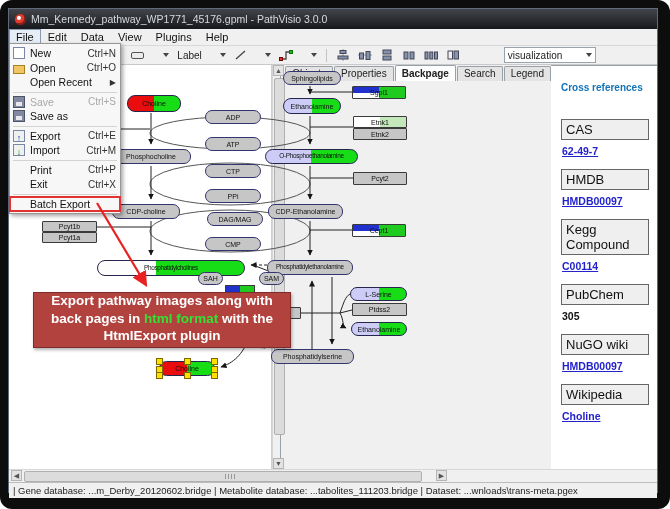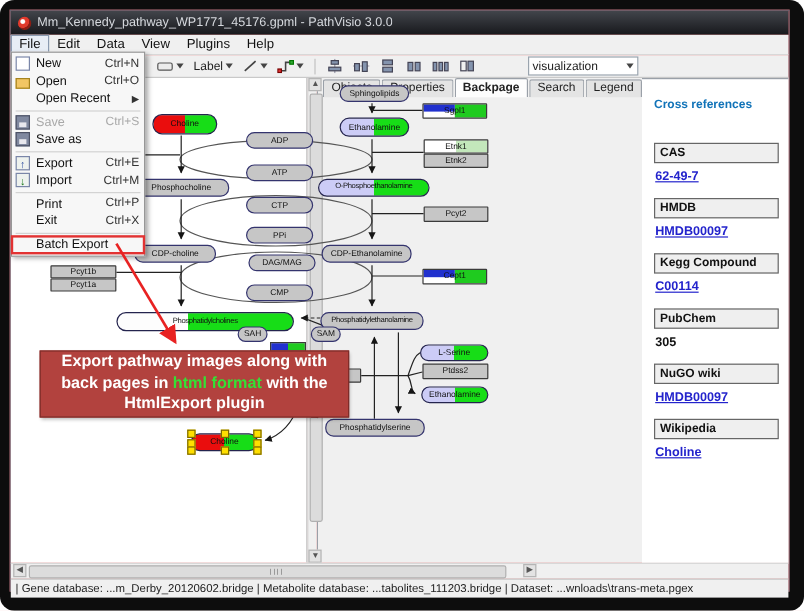--- a/index.html
+++ b/index.html
@@ -1,39 +1,39 @@
 <!DOCTYPE html>
 <html><head>
 <meta charset="utf-8">
 <style>
   html,body{margin:0;padding:0;background:#fff;}
   .shot{position:relative;width:670px;height:509px;background:#0d0d0d;border-radius:12px;overflow:hidden;
         font-family:"Liberation Sans",sans-serif;}
   
-  .window{position:absolute;left:8px;top:8px;width:650px;height:485px;background:#ef4444;
+  .window{position:absolute;left:8px;top:8px;width:650px;height:485px;background:#f0abfc;
           border:1px solid #5f6b7a;box-sizing:border-box;}
   .titlebar{height:20px;background:linear-gradient(#42454b,#17181c);display:flex;align-items:center;
             padding:0 6px;gap:5px;}
   .app-icon{width:11px;height:11px;border-radius:50%;flex:0 0 auto;
             background:radial-gradient(circle at 36% 36%,#fff 0 1.5px,#e23a2c 2.5px 5px,#8c1d14 5.5px);}
   .title-text{color:#d6d9de;font-size:10.5px;white-space:nowrap;overflow:hidden;}
   .menubar{height:16px;background:#f0f0f0;border-bottom:1px solid #d8d8d8;display:flex;align-items:stretch;
            font-size:11px;color:#111;}
   .menubar .mitem{padding:1px 7px;display:flex;align-items:center;cursor:default;text-align:right;}
   .menubar .mitem.active{background:#e7edf5;border:1px solid #8a9ab0;padding:0 6px;}
   
   .toolbar{height:18px;background:#f0f0f0;border-bottom:1px solid #c9c9c9;display:flex;align-items:center;
            padding:0 6px;font-size:10px;color:#222;gap:4px;}
   .tb-label{font-size:10px;}
   .combo{display:inline-flex;align-items:center;background:#fff;border:1px solid #9aa4ae;height:14px;
          padding:0 3px;gap:4px;font-size:10px;}
   .combo .caret{width:0;height:0;border-left:3px solid transparent;border-right:3px solid transparent;
                 border-top:4px solid #444;margin-left:2px;}
   .tb-sep{width:1px;height:13px;background:#c2c2c2;margin:0 3px;}
-  .tb-btn{display:inline-flex;align-items:center;gap:2px;background:transparent;border:none;padding:1px 2px;
+  .tb-btn{display:inline-flex;align-items:center;gap:18px;background:transparent;border:none;padding:1px 2px;
           font-size:10px;color:#222;}
   .tb-btn svg{display:block;}
   .tb-btn .caret{width:0;height:0;border-left:3px solid transparent;border-right:3px solid transparent;
                  border-top:4px solid #444;}
   .viz{margin-left:38px;width:84px;justify-content:space-between;}
   
   .content{position:relative;height:404px;display:flex;}
   .canvas{width:436px;height:404px;background:#ffffff;border-right:1px solid #cfcfcf;}
   .vscroll{width:12px;background:#f0f0f0;border-left:1px solid #d5d5d5;position:relative;}
   .vs-btn{position:absolute;left:0;width:11px;height:11px;background:#e3e3e3;border:1px solid #b5b5b5;
@@ -43,22 +43,22 @@
             border:1px solid #b0b0b0;border-radius:2px;}
   
   .sidebar{flex:1;background:#f0f0f0;border-left:1px solid #9aa0a8;display:flex;flex-direction:row;}
   .tabs{height:16px;display:flex;align-items:flex-end;padding-left:4px;gap:1px;background:#f0f0f0;}
   .tab{font-size:10px;padding:1px 6px 2px;background:#e4e4e4;border:1px solid #9aa0a8;border-bottom:none;
        border-radius:2px 2px 0 0;color:#222;}
   .tab.active{background:#fdfdfd;font-weight:bold;padding-top:2px;}
   .sidebar-body{flex:1;background:#fff;border-top:1px solid #9aa0a8;padding:16px 8px 0 10px;overflow:hidden;}
   .xref-heading{color:#1173b8;font-weight:bold;font-size:10px;margin-bottom:26px;}
   .xref{margin-bottom:12px;}
-  .xref-name{width:104px;box-sizing:border-box;background:#efefef;border:1px solid #666;
-             font-weight:bold;font-size:10px;padding:2px 4px;color:#111;}
+  .xref-name{width:88px;box-sizing:border-box;background:#efefef;border:1px solid #666;
+             font-weight:normal;font-size:13px;padding:2px 4px;color:#111;}
   .xref-val{margin:5px 0 0 1px;font-size:10.5px;font-weight:bold;color:#111;}
   .xref-val a{color:#2323cc;text-decoration:underline;}
   
   .hscroll{height:12px;background:#f0f0f0;position:relative;border-top:1px solid #d8d8d8;}
   .hs-track{position:absolute;left:2px;top:0;width:436px;height:11px;}
   .hs-btn{position:absolute;top:0;width:11px;height:11px;background:#e3e3e3;border:1px solid #b5b5b5;
           box-sizing:border-box;font-size:7px;color:#555;text-align:center;line-height:9px;}
   .hs-left{left:0;} .hs-right{right:0;}
   .hs-thumb{position:absolute;left:13px;top:1px;width:396px;height:9px;background:#dcdcdc;
             border:1px solid #b0b0b0;border-radius:2px;}

